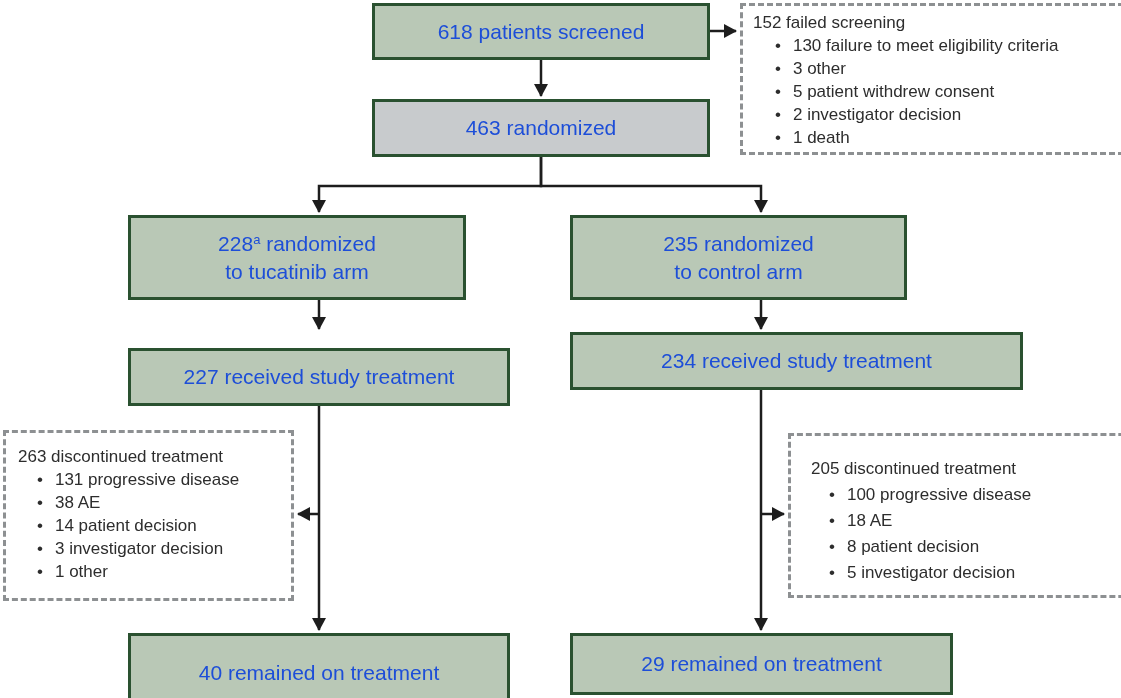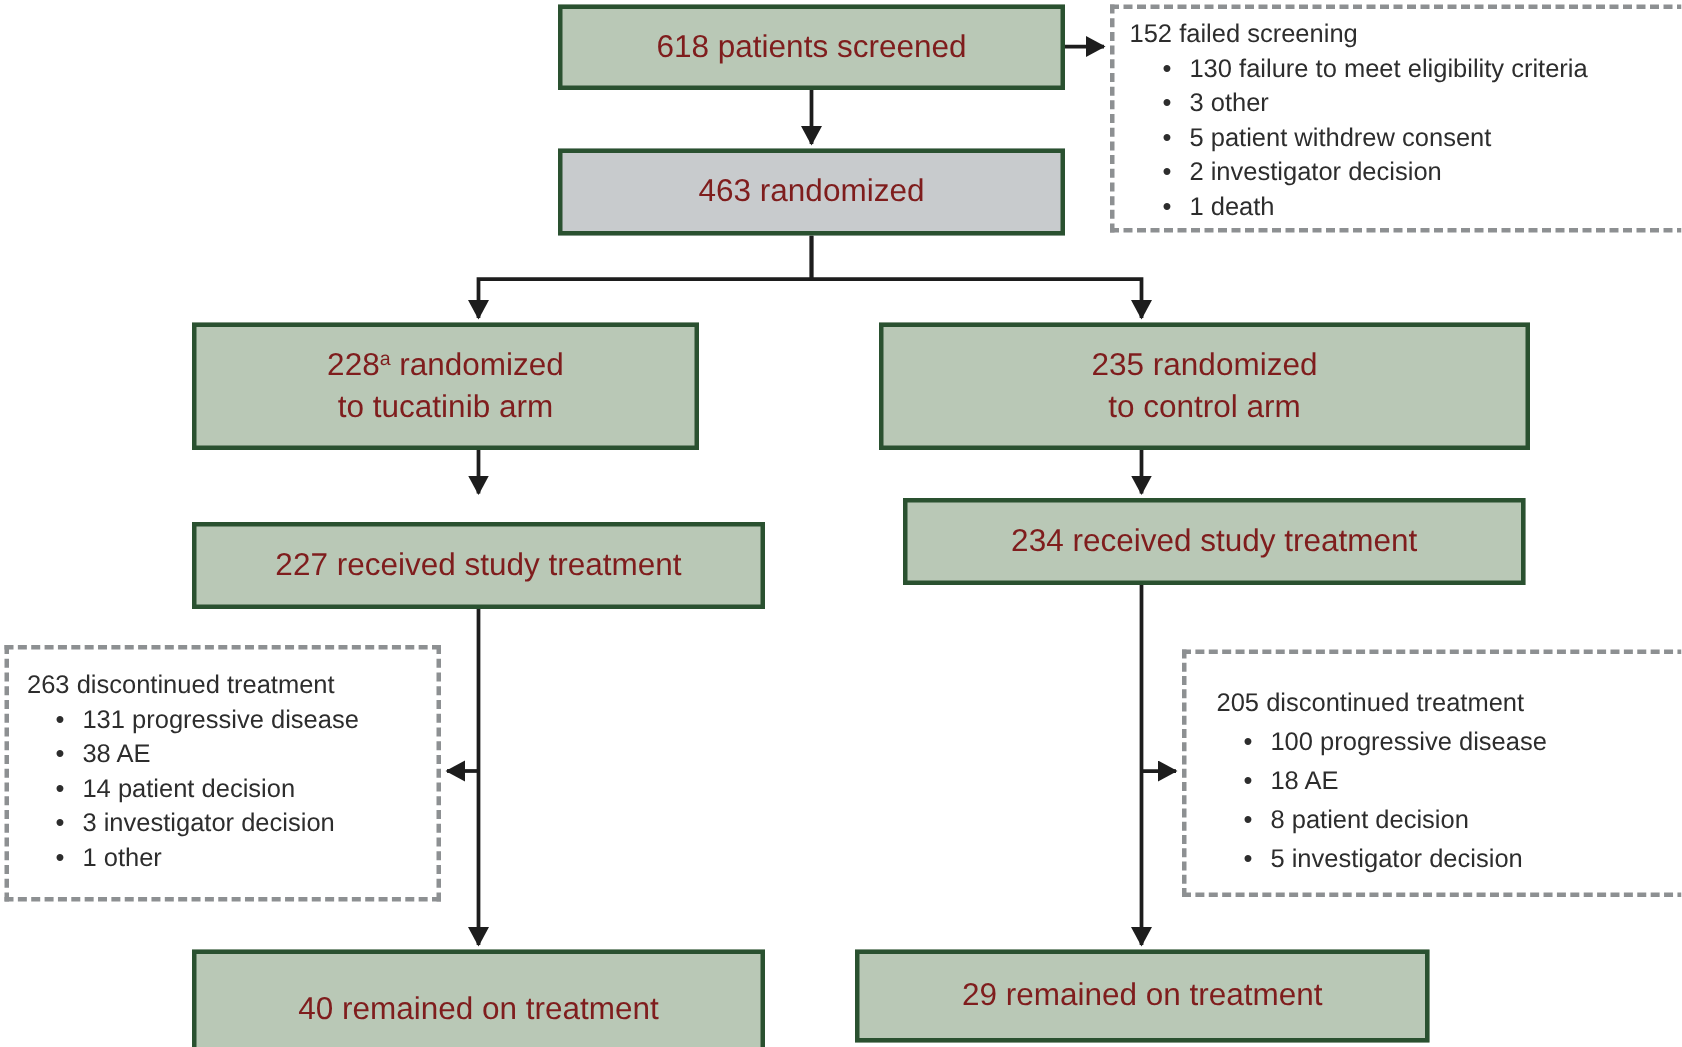--- a/index.html
+++ b/index.html
@@ -19,21 +19,21 @@
     box-sizing: border-box;
     background: #b9c8b6;
     border: 3px solid #2a5130;
     display: flex;
     flex-direction: column;
     align-items: center;
     justify-content: center;
     text-align: center;
     font-size: 21px;
     line-height: 28px;
-    color: #7f1d1d;
+    color: #1d4ed8;
   }
   .graybox { background: #c8cbcd; }
 
   sup.fn { font-size: 13px; line-height: 0; vertical-align: 7px; }
 
   .dashed {
     position: absolute;
     box-sizing: border-box;
     background: #ffffff;
     border: 3px dashed #8d9092;
@@ -48,23 +48,23 @@
 
   #note-top    { left: 740px; top: 3px;   width: 420px; height: 152px; padding: 5px 8px 0 10px; }
   #note-left   { left: 3px;   top: 430px; width: 291px; height: 171px; padding: 12px 6px 0 12px; }
   #note-right  { left: 788px; top: 433px; width: 372px; height: 165px; padding: 20px 6px 0 20px; line-height: 26px; }
   #note-right .li { margin-left: 18px; }
   #note-left  .li { margin-left: 19px; }
 
   #box-screened   { left: 372px; top: 3px;   width: 338px; height: 57px; }
   #box-randomized { left: 372px; top: 99px;  width: 338px; height: 58px; }
   #box-arm-l      { left: 128px; top: 215px; width: 338px; height: 85px; }
-  #box-arm-r      { left: 570px; top: 215px; width: 434px; height: 85px; margin-left: 16px; }
+  #box-arm-r      { left: 570px; top: 215px; width: 337px; height: 85px; }
   #box-recv-l     { left: 128px; top: 332px; width: 382px; height: 58px; margin-top: 16px; }
-  #box-recv-r     { left: 602px; top: 332px; width: 415px; height: 58px; }
+  #box-recv-r     { left: 570px; top: 332px; width: 453px; height: 58px; }
   #box-rem-l      { left: 128px; top: 633px; width: 382px; height: 80px; }
   #box-rem-r      { left: 570px; top: 633px; width: 383px; height: 62px; align-items: center; }
 </style>
 </head>
 <body>
 
 <div class="stage">
 
   <svg class="connectors" viewBox="0 0 1121 698" xmlns="http://www.w3.org/2000/svg">
     <defs>

